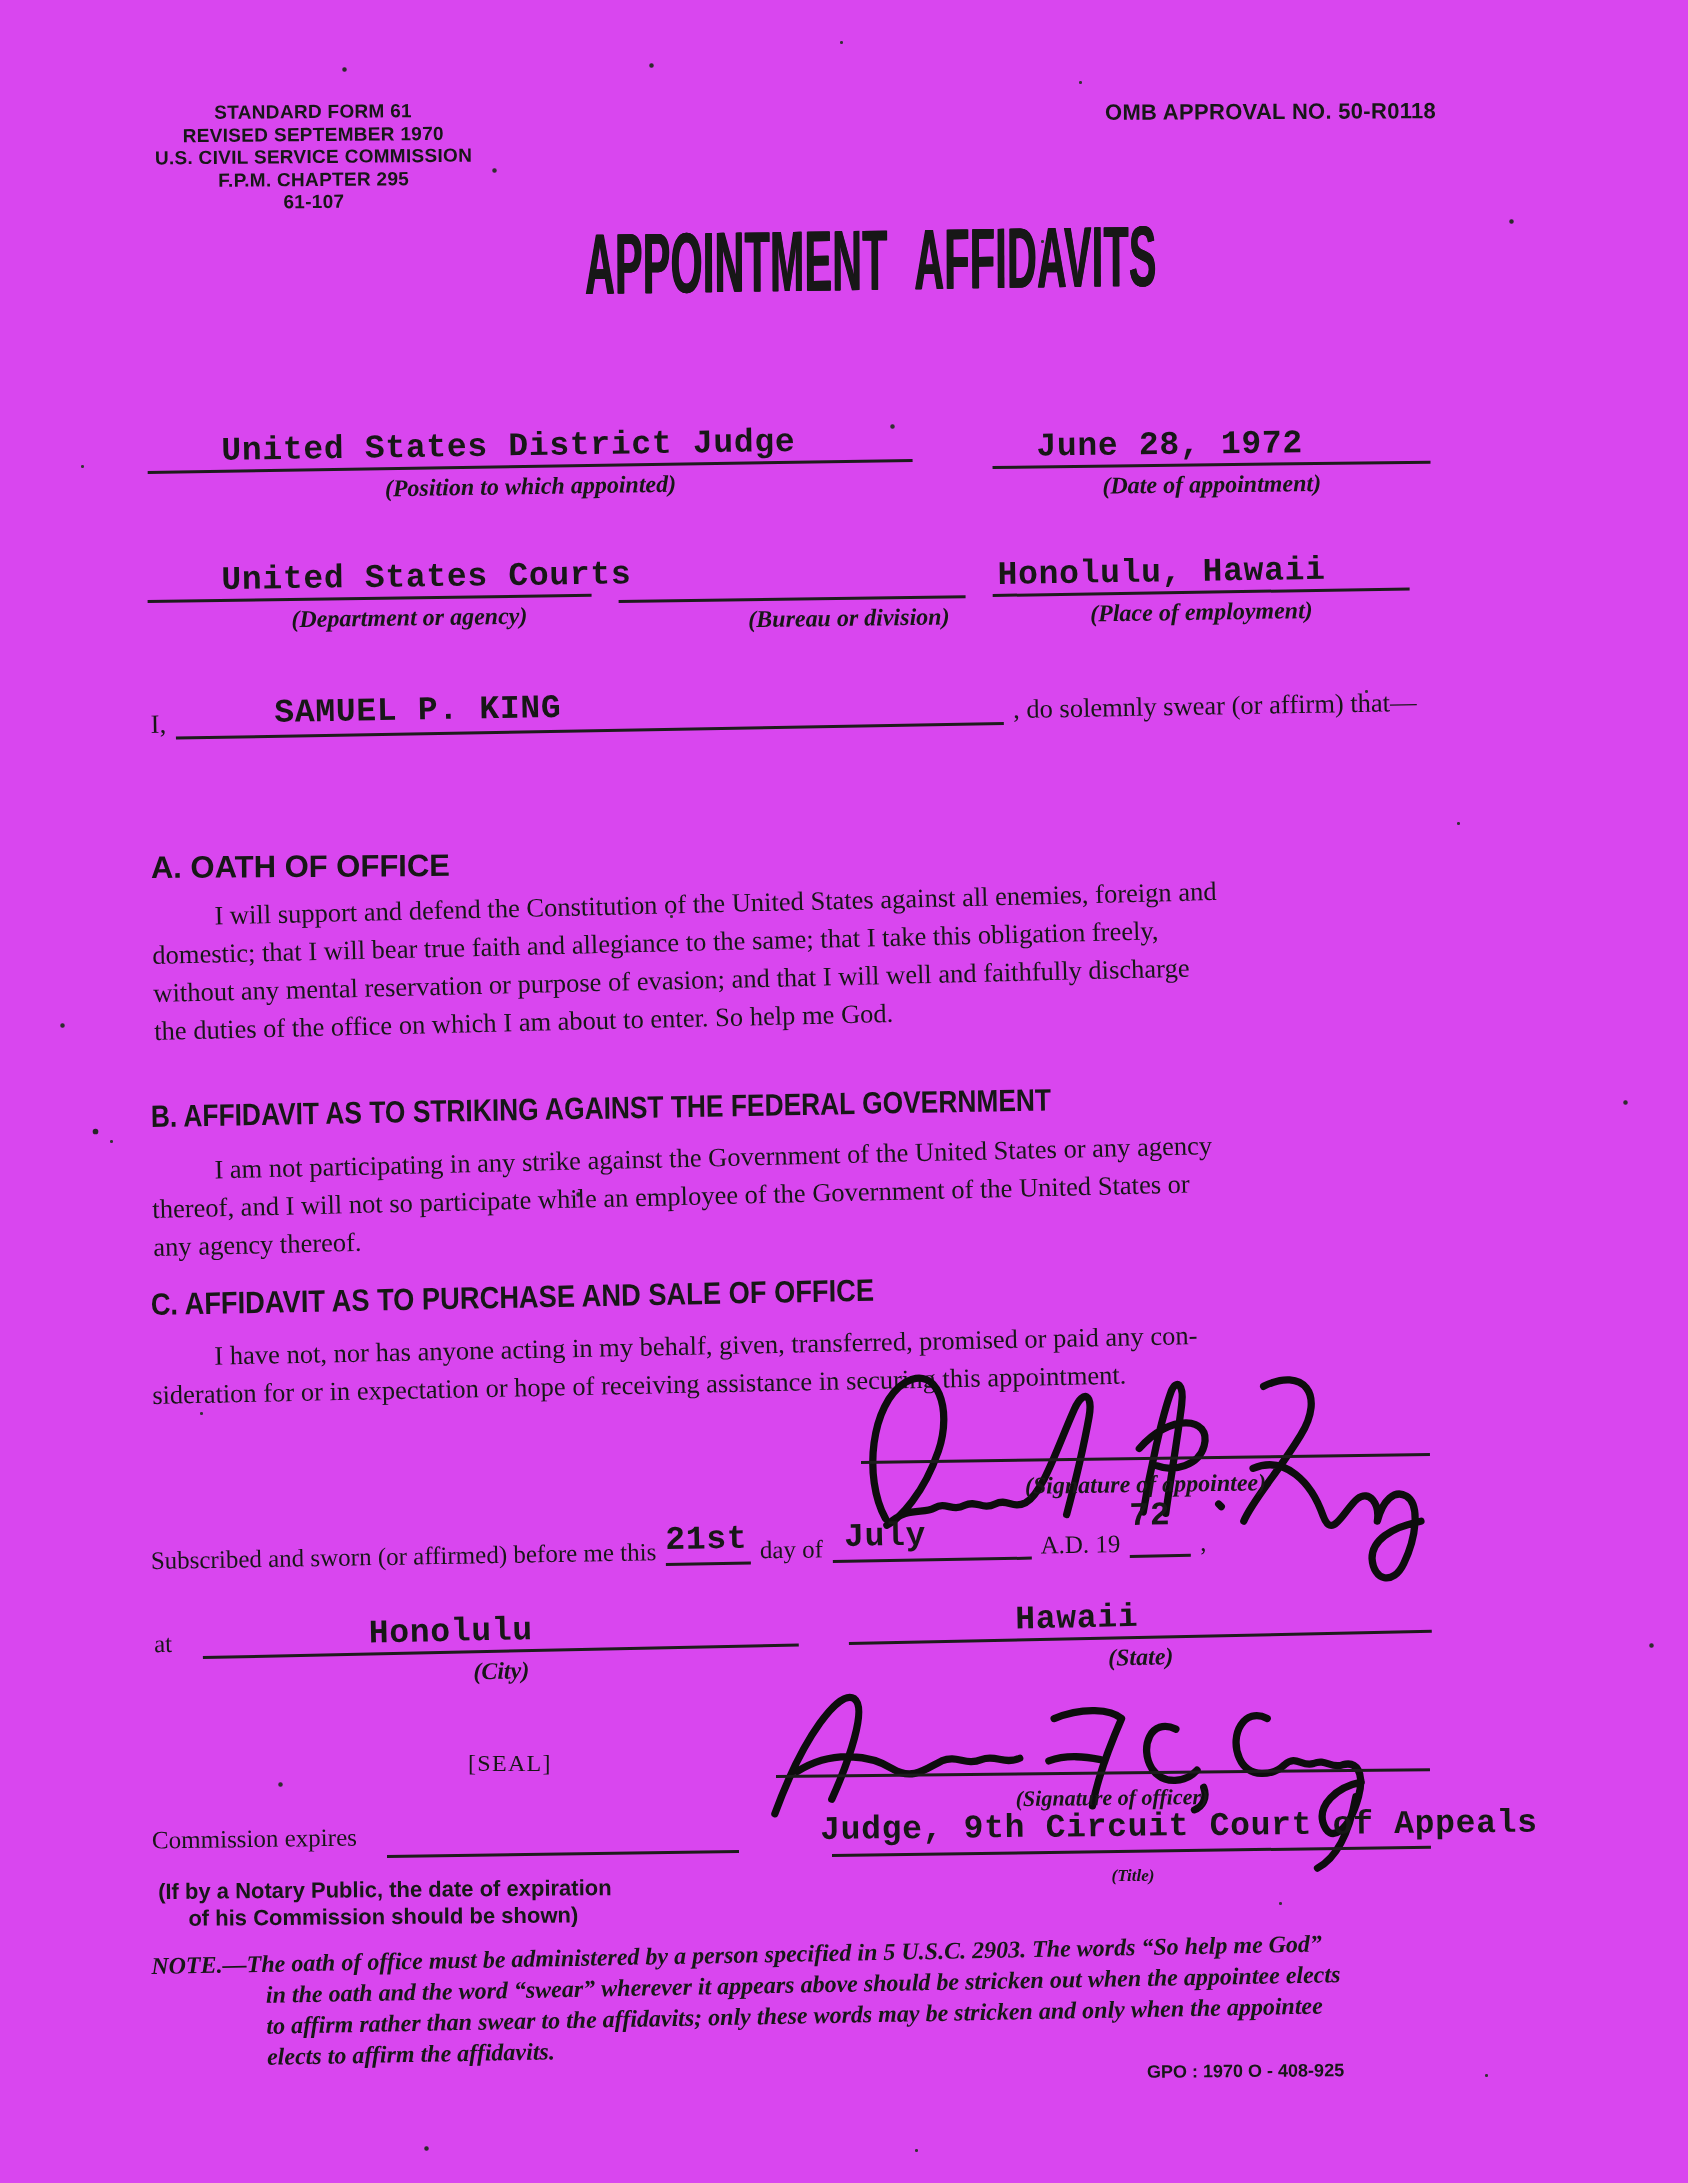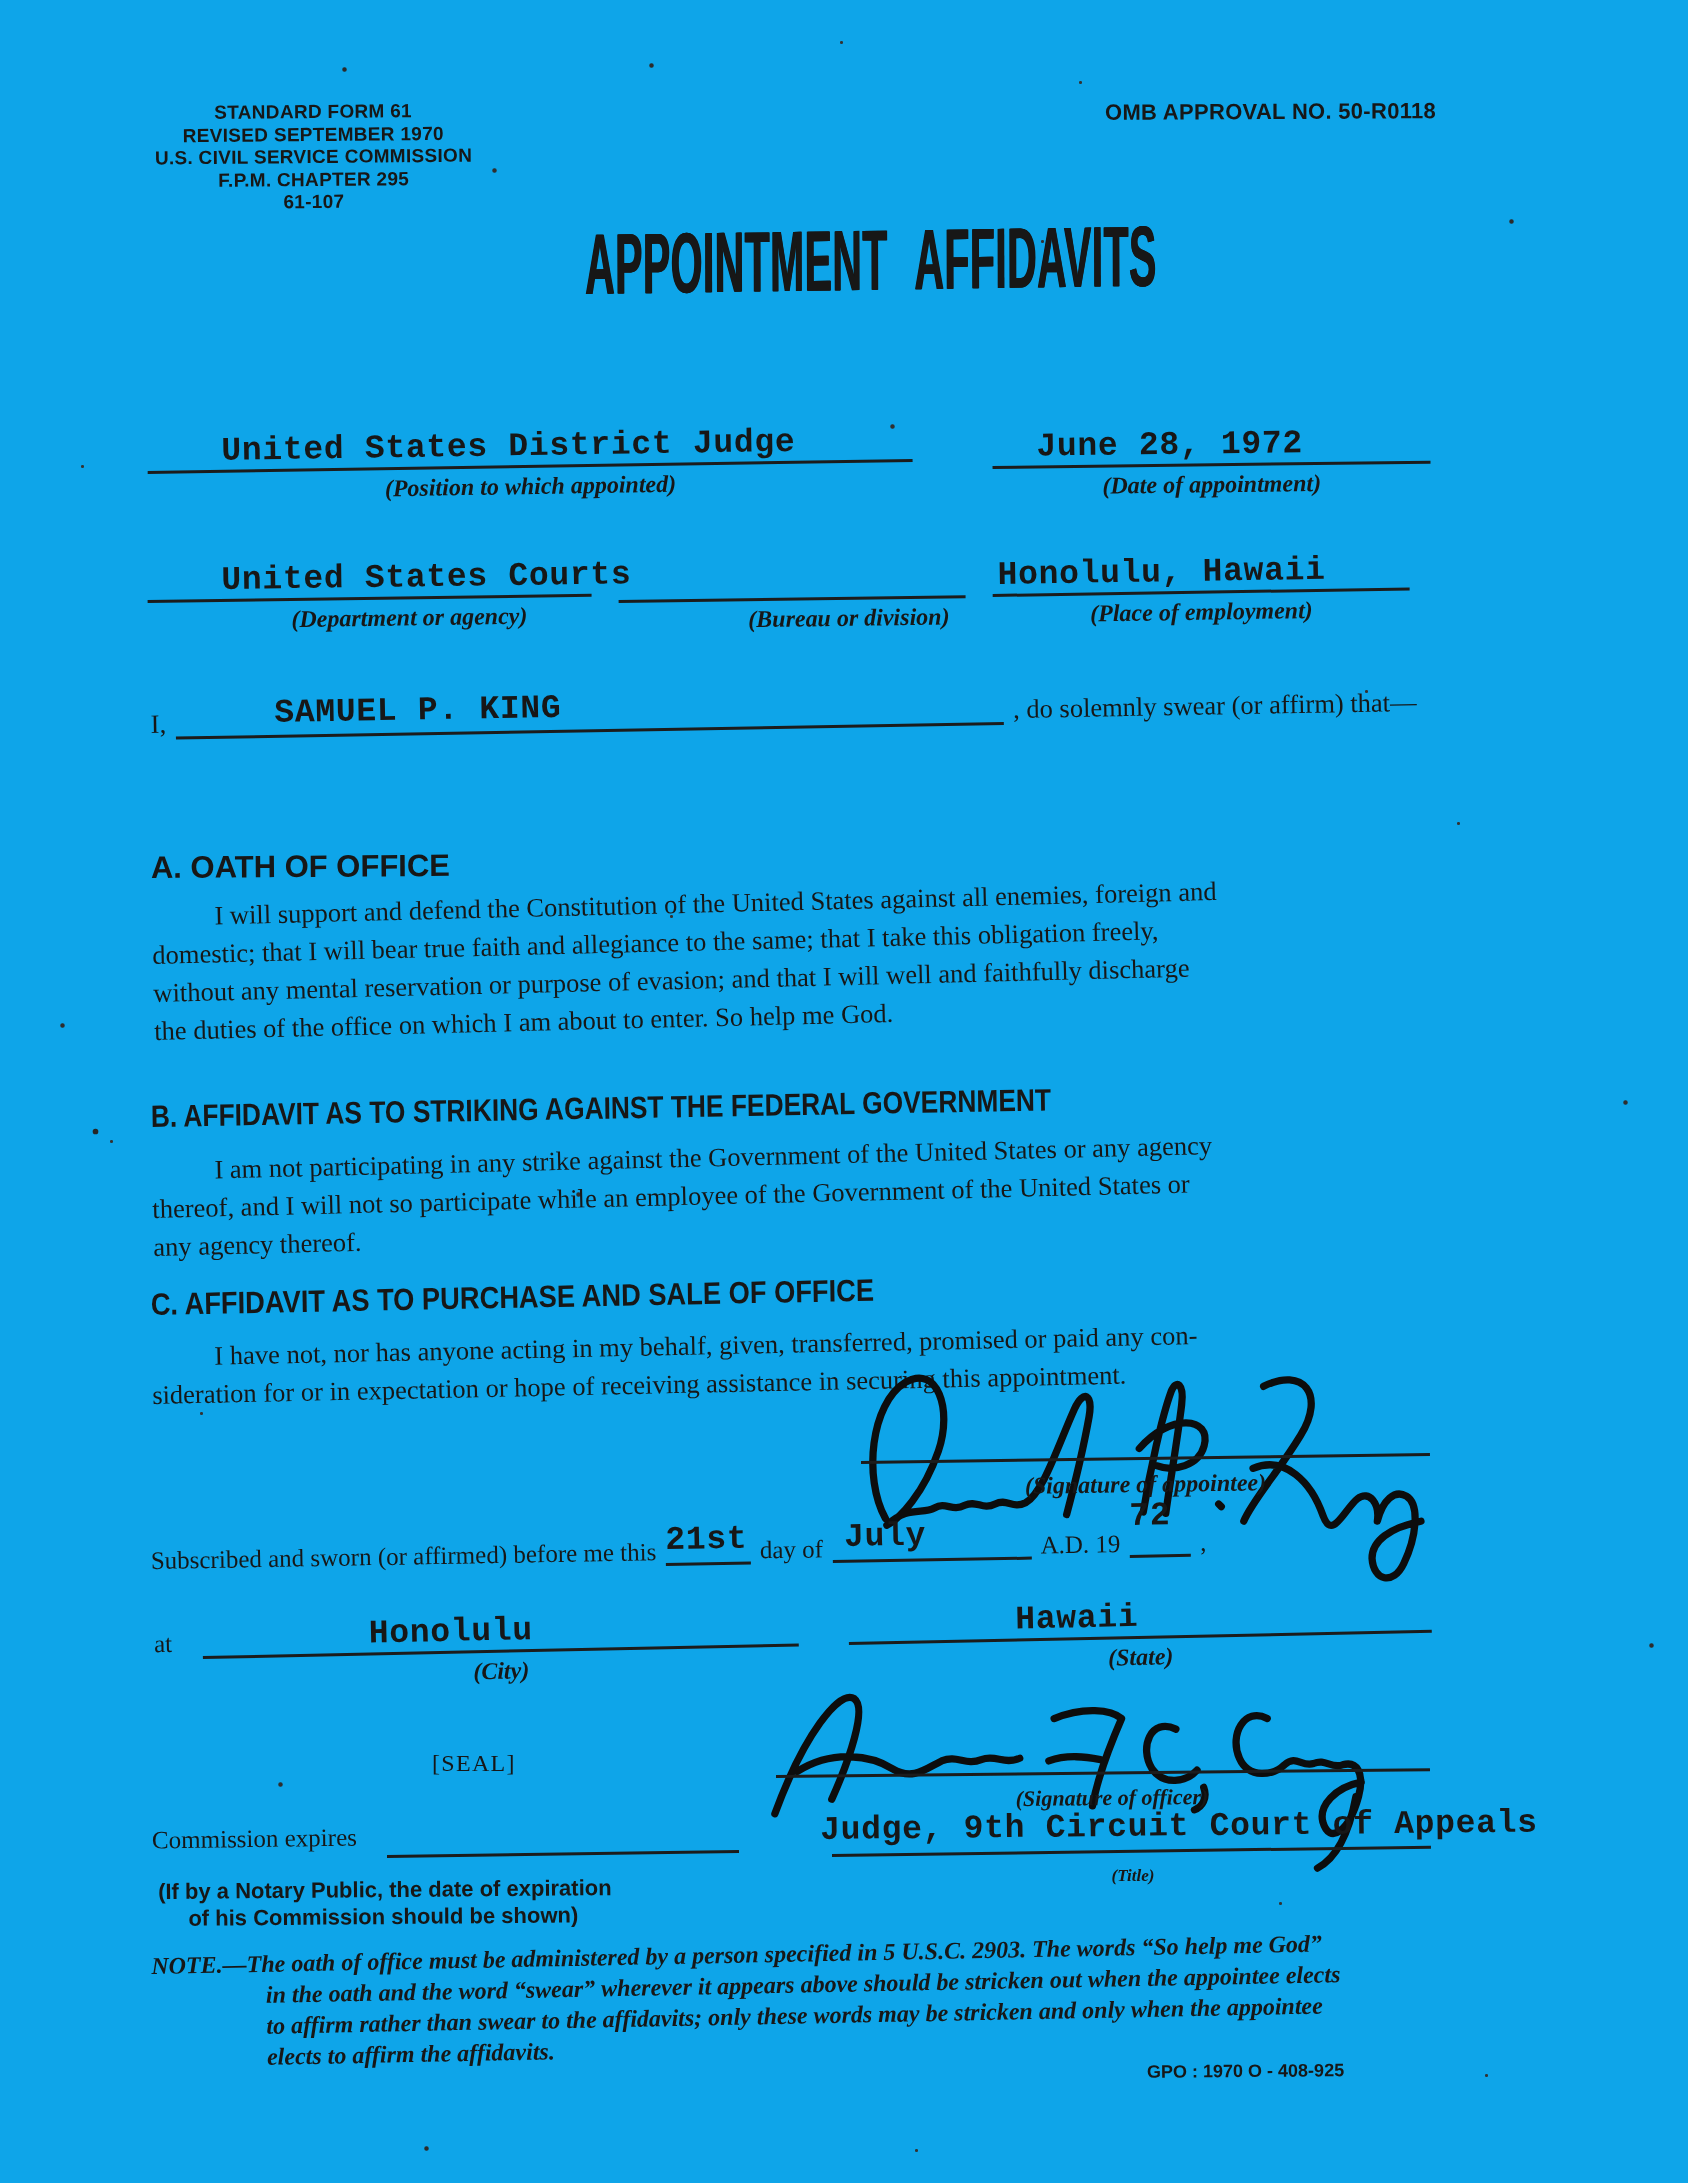--- a/index.html
+++ b/index.html
@@ -1,35 +1,35 @@
 <!DOCTYPE html>
 <html style="font-size:10.6px"><head>
 <meta charset="utf-8">
 <style>
   html,body{margin:0;padding:0;}
-  .page{position:relative;width:1689px;height:2183px;background:#0ea5e9;color:#171717;overflow:hidden;
+  .page{position:relative;width:1689px;height:2183px;background:#d946ef;color:#171717;overflow:hidden;
         font-family:"Liberation Serif",serif;}
   .abs{position:absolute;}
 
   
   .smallhead{font:700 19px/22.5px "Liberation Sans",sans-serif;letter-spacing:0.3px;text-align:center;}
   .omb{font:700 22px "Liberation Sans",sans-serif;letter-spacing:0.3px;white-space:nowrap;}
   .title-wrap{left:0;top:224px;width:1689px;text-align:center;padding-left:26px;}
   .title-inner{display:inline-block;font:700 66px/1.1 "Liberation Sans",sans-serif;
         transform:scale(.62,1.3) rotate(-.4deg);word-spacing:26.5px;letter-spacing:0.7px;
         text-shadow:0.7px 0 currentColor, -0.7px 0 currentColor;white-space:nowrap;}
   .typed{font:700 33px/1.1 "Liberation Mono","DejaVu Sans Mono",monospace;letter-spacing:0.7px;white-space:nowrap;}
   .flabel{font:italic 700 24px "Liberation Serif",serif;text-align:center;white-space:nowrap;}
   .shead{font:700 31px "Liberation Sans",sans-serif;white-space:nowrap;transform-origin:left bottom;}
   .para{font:26.5px/38px "Liberation Serif",serif;transform-origin:left top;}
   .pline{white-space:nowrap;}
   .indent{padding-left:63px;}
   .ser40{font:26.5px "Liberation Serif",serif;white-space:nowrap;}
   .ser38{font:25px "Liberation Serif",serif;white-space:nowrap;}
-  .seal{font:24px "Liberation Serif",serif;letter-spacing:1.3px;}
+  .seal{font:24px "Liberation Serif",serif;letter-spacing:1.3px;margin-left:36px;}
   .notary{font:700 22px/26.5px "Liberation Sans",sans-serif;white-space:nowrap;}
   .footnote{font:italic 700 24px/31px "Liberation Serif",serif;transform-origin:left top;}
   .gpo{font:700 18px "Liberation Sans",sans-serif;white-space:nowrap;}
 
   
   .field .val{height:42px;display:flex;align-items:flex-end;border-bottom:3.3px solid #1c1c1c;}
   .field .flabel{margin-top:5.3px;}
   .rule{border-bottom:3.3px solid #1c1c1c;height:0;}
 
   

